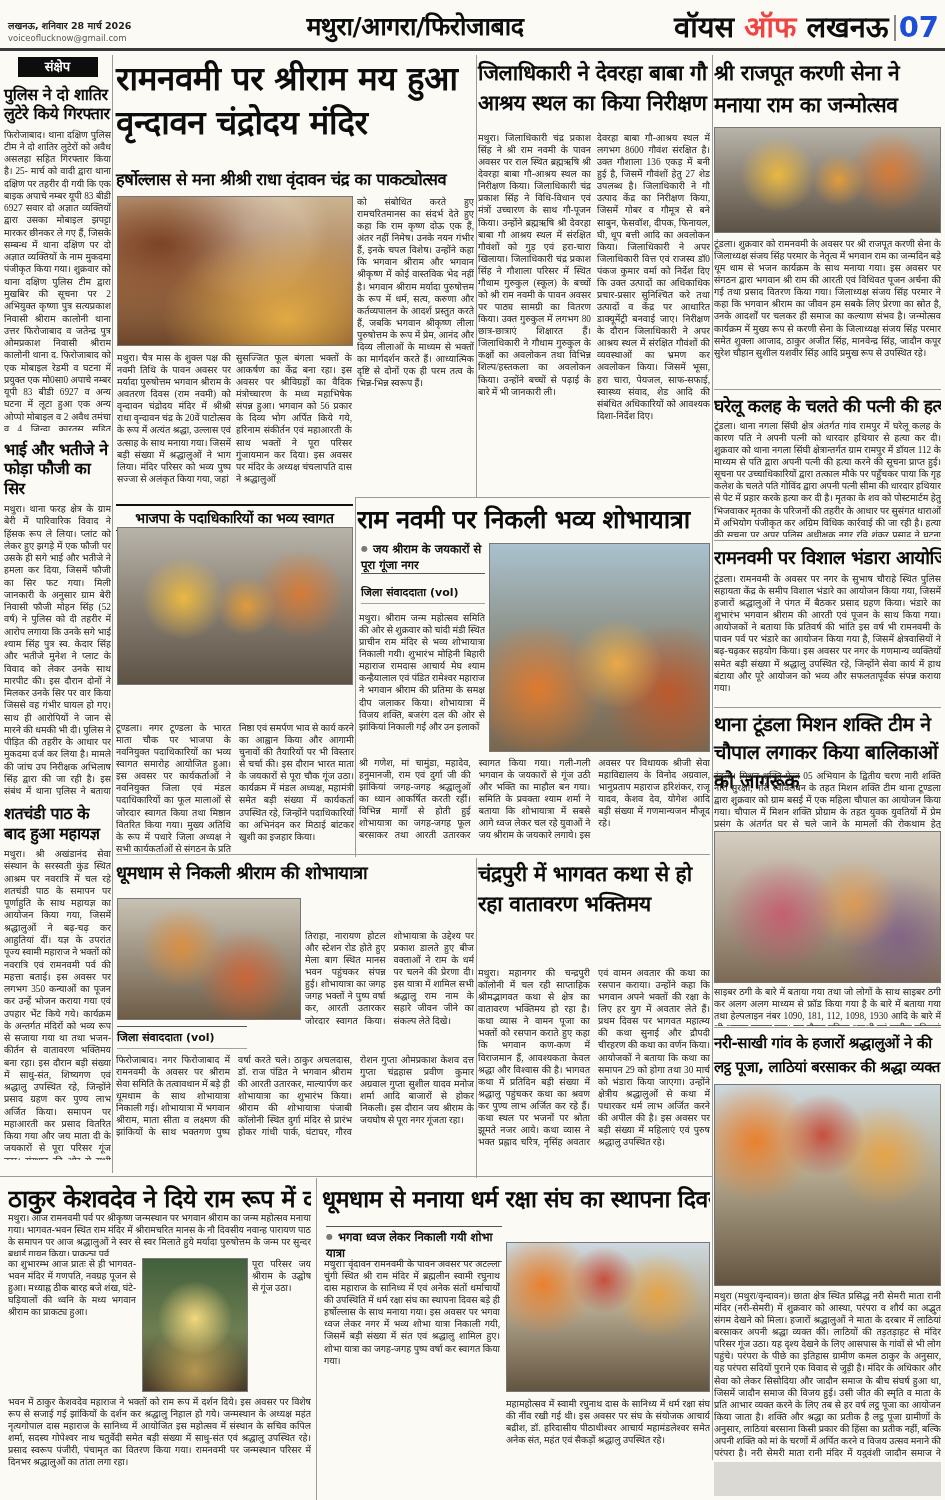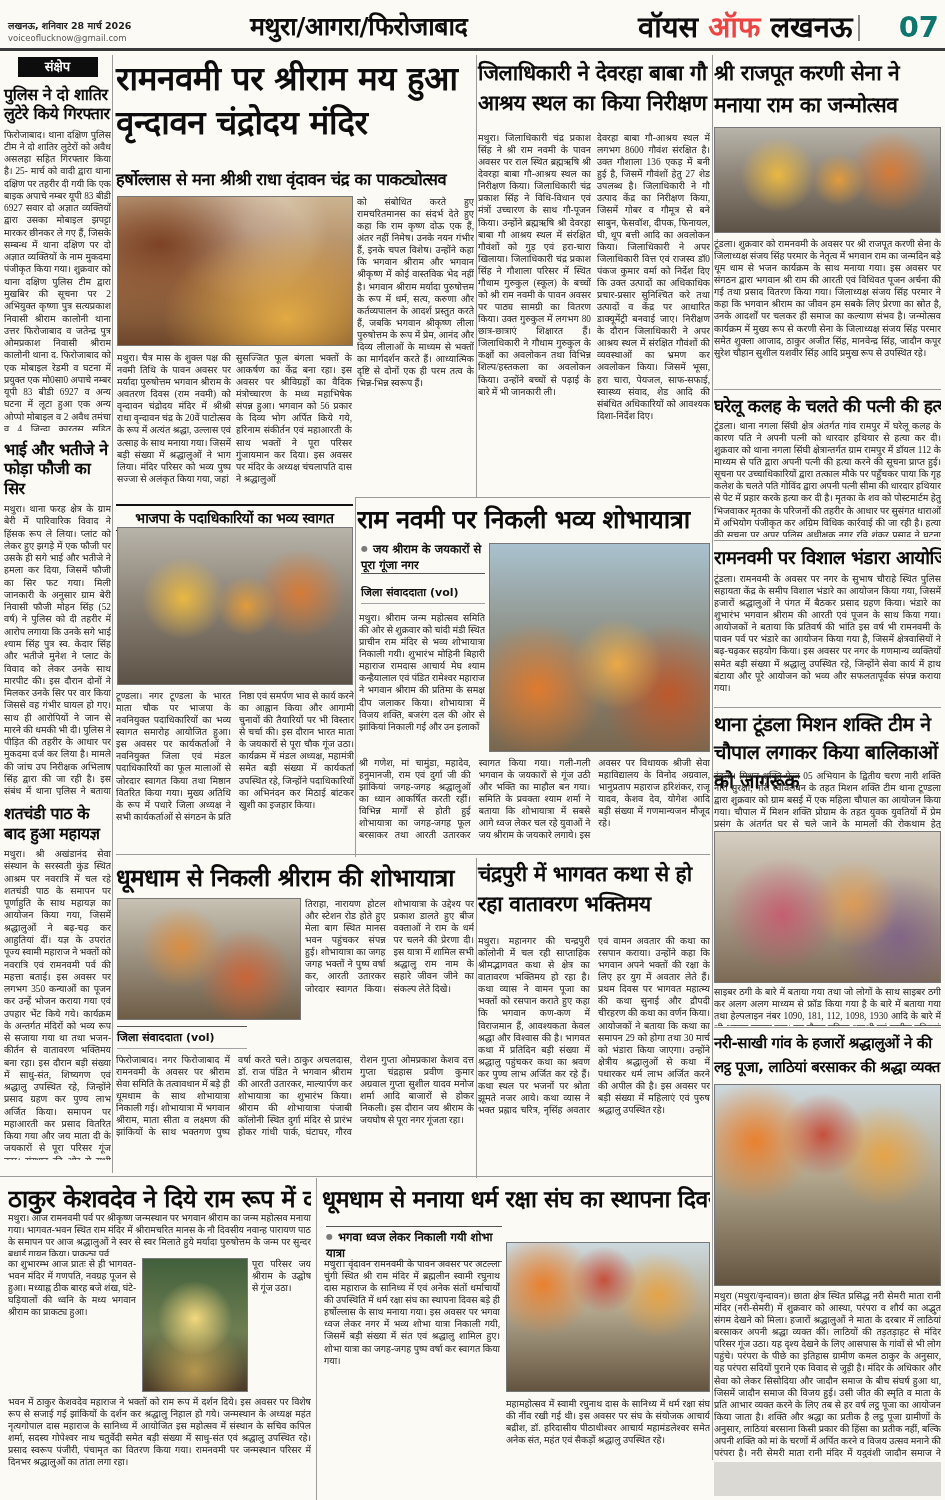--- a/index.html
+++ b/index.html
@@ -1,33 +1,33 @@
 <!DOCTYPE html>
 <html lang="hi"><head>
 <meta charset="utf-8">
 <style>
   html,body{margin:0;padding:0;background:#e8e6e0;}
   .page{position:relative;width:945px;height:1500px;margin:0 auto;background:#fbfaf5;overflow:hidden;
         font-family:"Liberation Serif",serif;color:#1c1c1c;}
   
   .hdr-date{position:absolute;left:8px;top:20px;font:bold 9.5px/1.3 "DejaVu Sans",sans-serif;color:#222;}
   .hdr-mail{position:absolute;left:8px;top:33px;font:8.5px/1.2 "DejaVu Sans",sans-serif;color:#555;}
-  .hdr-section{position:absolute;left:250px;top:12px;width:330px;text-align:left;
+  .hdr-section{position:absolute;left:250px;top:12px;width:330px;text-align:center;
         font:bold 25px/1.2 "DejaVu Sans",sans-serif;color:#0d0d0d;letter-spacing:-.5px;}
   .masthead{position:absolute;right:6px;top:10px;font:bold 29px/1.2 "DejaVu Sans",sans-serif;color:#0d0d0d;white-space:nowrap;}
   .masthead .gray{color:#ef4444;}
   .masthead .bar{display:inline-block;width:2px;height:26px;background:#8b8b8b;margin:0 3px -4px 5px;}
-  .masthead .pageno{color:#0f766e;margin-left:36px;}
+  .masthead .pageno{color:#1d4ed8;}
   .rule-top{position:absolute;left:0;top:48px;width:945px;height:3px;background:#3a3a3a;}
   
   .v{position:absolute;width:1px;background:#9a9a98;}
   .h{position:absolute;height:1px;background:#9a9a98;}
   .hl{font-family:"DejaVu Sans",sans-serif;font-weight:bold;color:#0d0d0d;letter-spacing:-.4px;}
   .bodytx{font:9.3px/1.3 "Liberation Serif",serif;text-align:justify;overflow:hidden;color:#222;}
-  .cols2{column-count:2;column-gap:8px;}
+  .cols2{column-count:2;column-gap:8px;margin-top:32px;}
   .cols3{column-count:3;column-gap:8px;}
   .abs{position:absolute;}
   .ph{position:absolute;border:1px solid #777;box-sizing:border-box;}
   .kicker{font:bold 11.5px/1.35 "DejaVu Sans",sans-serif;color:#111;border-bottom:1px solid #555;}
   .kicker::before{content:"●";color:#7a7a7a;font-size:8px;margin-right:5px;vertical-align:2px;}
   .byline{font:bold 11px/1.2 "DejaVu Sans",sans-serif;color:#111;border-bottom:1px solid #a3a3a3;padding:4px 0;}
   .one-line{white-space:nowrap;overflow:hidden;}
   
   .left-col{position:absolute;left:4px;top:55px;width:107px;}
   .brief-box{width:80px;margin:2px auto 8px;background:#0d0d0d;color:#fff;text-align:center;
@@ -126,21 +126,21 @@
   <div class="abs kicker" style="left:361px;top:542px;width:124px">जय श्रीराम के जयकारों से पूरा गूंजा नगर</div>
   <div class="abs byline" style="left:361px;top:582px;width:124px">जिला संवाददाता (vol)</div>
   <div class="abs bodytx" style="left:359px;top:612px;width:126px;height:140px">मथुरा। श्रीराम जन्म महोत्सव समिति की ओर से शुक्रवार को चांदी मंडी स्थित प्राचीन राम मंदिर से भव्य शोभायात्रा निकाली गयी। शुभारंभ मोहिनी बिहारी महाराज रामदास आचार्य मेघ श्याम कन्हैयालाल एवं पंडित रामेश्वर महाराज ने भगवान श्रीराम की प्रतिमा के समक्ष दीप जलाकर किया। शोभायात्रा में विजय शक्ति, बजरंग दल की ओर से झांकियां निकाली गईं और उन इलाकों</div>
   <div class="ph ph-procession" style="left:489px;top:543px;width:221px;height:209px"></div>
   <div class="abs bodytx cols3" style="left:359px;top:757px;width:351px;height:96px">श्री गणेश, मां चामुंडा, महादेव, हनुमानजी, राम एवं दुर्गा जी की झांकियां जगह-जगह श्रद्धालुओं का ध्यान आकर्षित करती रहीं। विभिन्न मार्गों से होती हुई शोभायात्रा का जगह-जगह फूल बरसाकर तथा आरती उतारकर स्वागत किया गया। गली-गली भगवान के जयकारों से गूंज उठी और भक्ति का माहौल बन गया। समिति के प्रवक्ता श्याम शर्मा ने बताया कि शोभायात्रा में सबसे आगे ध्वज लेकर चल रहे युवाओं ने जय श्रीराम के जयकारे लगाये। इस अवसर पर विधायक श्रीजी सेवा महाविद्यालय के विनोद अग्रवाल, भानुप्रताप महाराज हरिशंकर, राजू यादव, केशव देव, योगेश आदि बड़ी संख्या में गणमान्यजन मौजूद रहे।</div>
 
   <div class="abs hl" style="left:478px;top:58px;width:232px;font-size:21px;line-height:1.45">जिलाधिकारी ने देवरहा बाबा गौ आश्रय स्थल का किया निरीक्षण</div>
   <div class="abs bodytx" style="left:478px;top:132px;width:113px;height:362px">मथुरा। जिलाधिकारी चंद्र प्रकाश सिंह ने श्री राम नवमी के पावन अवसर पर राल स्थित ब्रह्मऋषि श्री देवरहा बाबा गौ-आश्रय स्थल का निरीक्षण किया। जिलाधिकारी चंद्र प्रकाश सिंह ने विधि-विधान एवं मंत्रों उच्चारण के साथ गौ-पूजन किया। उन्होंने ब्रह्मऋषि श्री देवरहा बाबा गौ आश्रय स्थल में संरक्षित गौवंशों को गुड़ एवं हरा-चारा खिलाया। जिलाधिकारी चंद्र प्रकाश सिंह ने गौशाला परिसर में स्थित गौधाम गुरुकुल (स्कूल) के बच्चों को श्री राम नवमी के पावन अवसर पर पाठ्य सामग्री का वितरण किया। उक्त गुरुकुल में लगभग 80 छात्र-छात्राएं शिक्षारत हैं। जिलाधिकारी ने गौधाम गुरुकुल के कक्षों का अवलोकन तथा विभिन्न शिल्प/हस्तकला का अवलोकन किया। उन्होंने बच्चों से पढ़ाई के बारे में भी जानकारी ली।</div>
   <div class="abs bodytx" style="left:597px;top:132px;width:113px;height:362px">देवरहा बाबा गौ-आश्रय स्थल में लगभग 8600 गौवंश संरक्षित है। उक्त गौशाला 136 एकड़ में बनी हुई है, जिसमें गौवंशों हेतु 27 शेड उपलब्ध है। जिलाधिकारी ने गौ उत्पाद केंद्र का निरीक्षण किया, जिसमें गोबर व गौमूत्र से बने साबुन, फेसवॉश, दीपक, फिनायल, घी, धूप बत्ती आदि का अवलोकन किया। जिलाधिकारी ने अपर जिलाधिकारी वित्त एवं राजस्व डॉ0 पंकज कुमार वर्मा को निर्देश दिए कि उक्त उत्पादों का अधिकाधिक प्रचार-प्रसार सुनिश्चित करे तथा उत्पादों व केंद्र पर आधारित डाक्यूमेंट्री बनवाई जाए। निरीक्षण के दौरान जिलाधिकारी ने अपर आश्रय स्थल में संरक्षित गौवंशों की व्यवस्थाओं का भ्रमण कर अवलोकन किया। जिसमें भूसा, हरा चारा, पेयजल, साफ-सफाई, स्वास्थ्य संवाद, शेड आदि की संबंधित अधिकारियों को आवश्यक दिशा-निर्देश दिए।</div>
 
-  <div class="abs hl one-line" style="left:116px;top:860px;width:358px;font-size:24px">धूमधाम से निकली श्रीराम की शोभायात्रा</div>
+  <div class="abs hl one-line" style="left:116px;top:860px;width:358px;font-size:18px">धूमधाम से निकली श्रीराम की शोभायात्रा</div>
   <div class="ph ph-street" style="left:117px;top:898px;width:184px;height:122px"></div>
   <div class="abs bodytx cols2" style="left:305px;top:898px;width:169px;height:124px">तिराहा, नारायण होटल और स्टेशन रोड होते हुए मेला बाग स्थित मानस भवन पहुंचकर संपन्न हुई। शोभायात्रा का जगह जगह भक्तों ने पुष्प वर्षा कर, आरती उतारकर जोरदार स्वागत किया। शोभायात्रा के उद्देश्य पर प्रकाश डालते हुए बीज वक्ताओं ने राम के धर्म पर चलने की प्रेरणा दी। इस यात्रा में शामिल सभी श्रद्धालु राम नाम के सहारे जीवन जीने का संकल्प लेते दिखे।</div>
   <div class="abs byline" style="left:117px;top:1026px;width:130px;border-top:1px solid #555">जिला संवाददाता (vol)</div>
   <div class="abs bodytx cols3" style="left:116px;top:1054px;width:358px;height:118px">फिरोजाबाद। नगर फिरोजाबाद में रामनवमी के अवसर पर श्रीराम सेवा समिति के तत्वावधान में बड़े ही धूमधाम के साथ शोभायात्रा निकाली गई। शोभायात्रा में भगवान श्रीराम, माता सीता व लक्ष्मण की झांकियों के साथ भक्तगण पुष्प वर्षा करते चले। ठाकुर अचलदास, डॉ. राज पंडित ने भगवान श्रीराम की आरती उतारकर, माल्यार्पण कर शोभायात्रा का शुभारंभ किया। श्रीराम की शोभायात्रा पंजाबी कॉलोनी स्थित दुर्गा मंदिर से प्रारंभ होकर गांधी पार्क, घंटाघर, गौरव रोशन गुप्ता ओमप्रकाश केशव दत्त गुप्ता चंद्रहास प्रवीण कुमार अग्रवाल गुप्ता सुशील यादव मनोज शर्मा आदि बाजारों से होकर निकली। इस दौरान जय श्रीराम के जयघोष से पूरा नगर गूंजता रहा।</div>
 
   <div class="abs hl" style="left:478px;top:859px;width:232px;font-size:21px;line-height:1.45">चंद्रपुरी में भागवत कथा से हो रहा वातावरण भक्तिमय</div>
   <div class="abs bodytx cols2" style="left:478px;top:935px;width:232px;height:240px">मथुरा। महानगर की चन्द्रपुरी कॉलोनी में चल रही साप्ताहिक श्रीमद्भागवत कथा से क्षेत्र का वातावरण भक्तिमय हो रहा है। कथा व्यास ने वामन पूजा का भक्तों को रसपान कराते हुए कहा कि भगवान कण-कण में विराजमान हैं, आवश्यकता केवल श्रद्धा और विश्वास की है। भागवत कथा में प्रतिदिन बड़ी संख्या में श्रद्धालु पहुंचकर कथा का श्रवण कर पुण्य लाभ अर्जित कर रहे हैं। कथा स्थल पर भजनों पर श्रोता झूमते नजर आये। कथा व्यास ने भक्त प्रह्लाद चरित्र, नृसिंह अवतार एवं वामन अवतार की कथा का रसपान कराया। उन्होंने कहा कि भगवान अपने भक्तों की रक्षा के लिए हर युग में अवतार लेते हैं। प्रथम दिवस पर भागवत महात्म्य की कथा सुनाई और द्रौपदी चीरहरण की कथा का वर्णन किया। आयोजकों ने बताया कि कथा का समापन 29 को होगा तथा 30 मार्च को भंडारा किया जाएगा। उन्होंने क्षेत्रीय श्रद्धालुओं से कथा में पधारकर धर्म लाभ अर्जित करने की अपील की है। इस अवसर पर बड़ी संख्या में महिलाएं एवं पुरुष श्रद्धालु उपस्थित रहे।</div>
 
   <div class="abs hl one-line" style="left:8px;top:1181px;width:303px;font-size:24px">ठाकुर केशवदेव ने दिये राम रूप में दर्शन</div>
   <div class="abs bodytx" style="left:8px;top:1212px;width:303px;height:44px">मथुरा। आज रामनवमी पर्व पर श्रीकृष्ण जन्मस्थान पर भगवान श्रीराम का जन्म महोत्सव मनाया गया। भागवत-भवन स्थित राम मंदिर में श्रीरामचरित मानस के नौ दिवसीय नवान्ह पारायण पाठ के समापन पर आज श्रद्धालुओं ने स्वर से स्वर मिलाते हुये मर्यादा पुरुषोत्तम के जन्म पर सुन्दर बधाई गायन किया। प्राकट्य पर्व</div>

